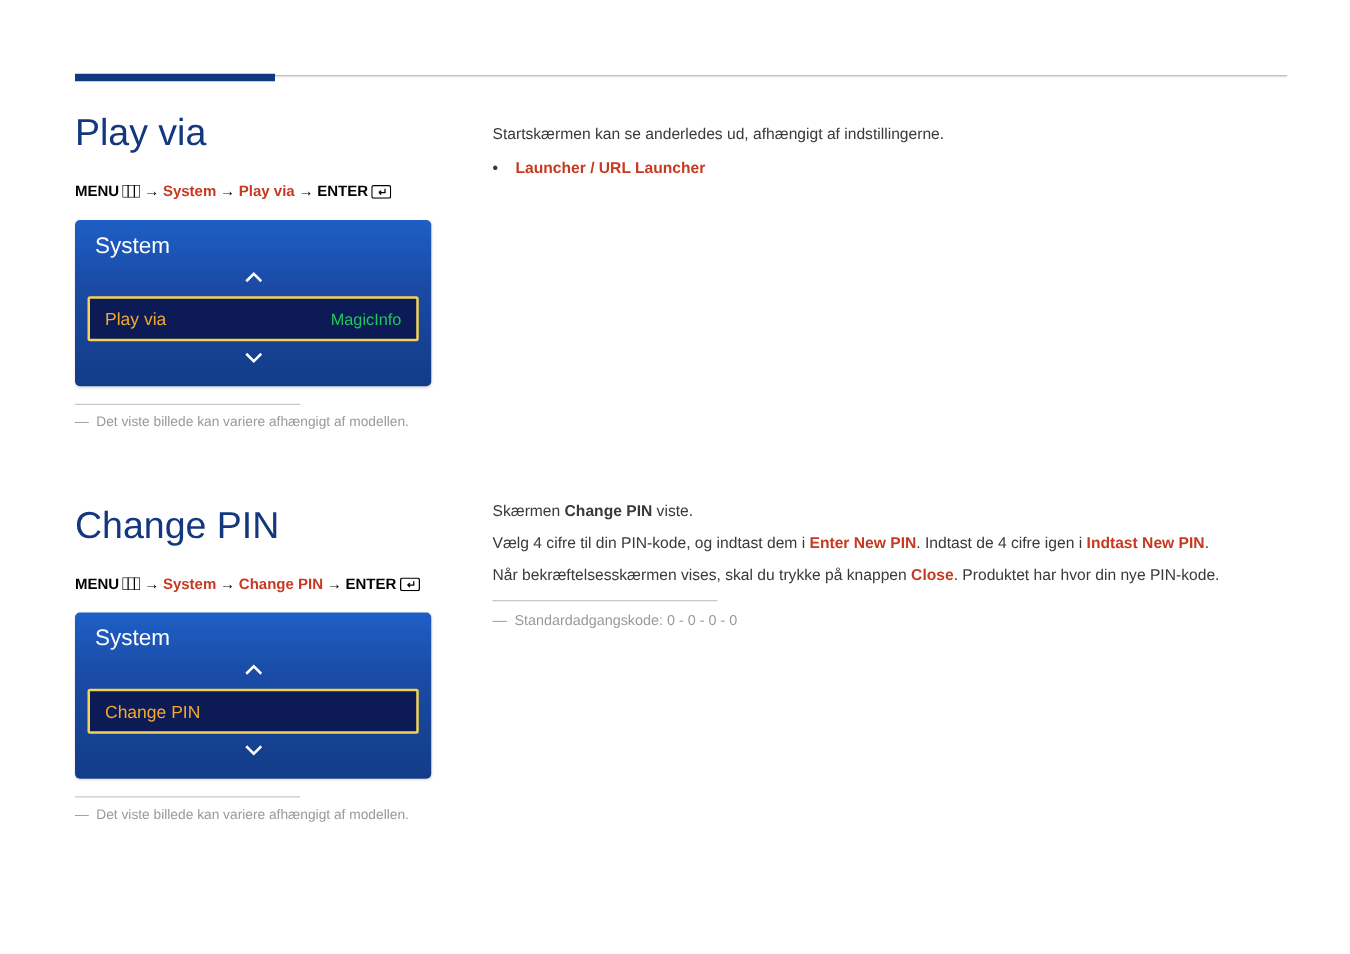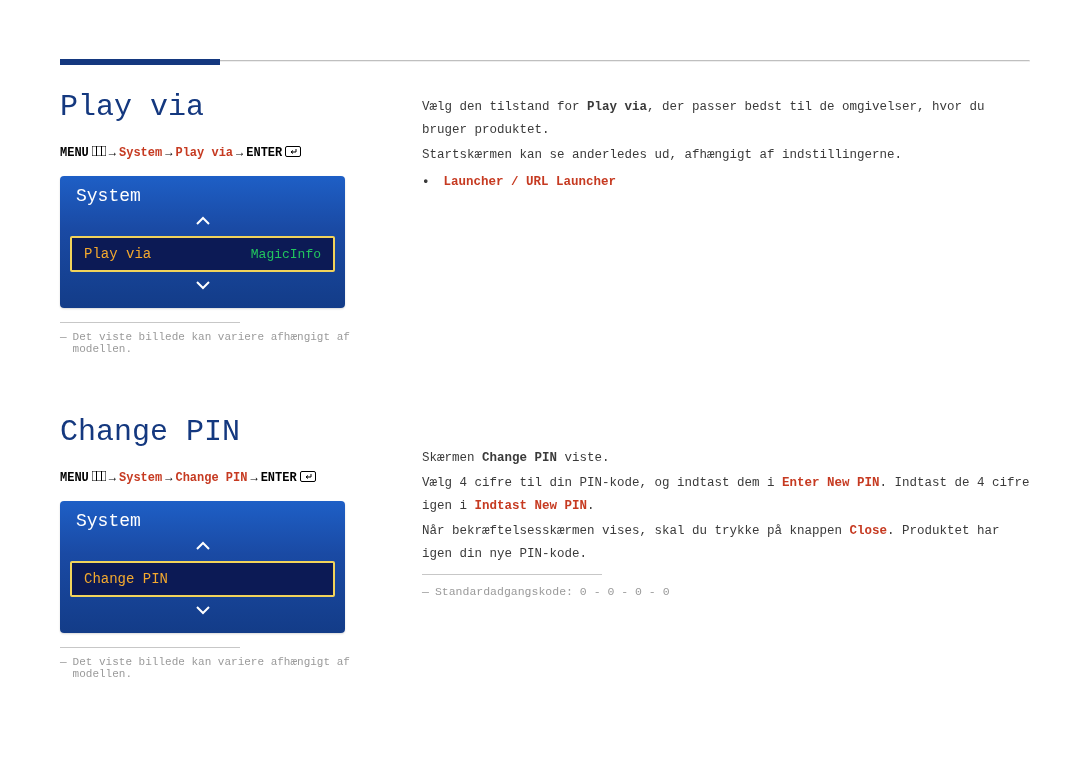--- a/index.html
+++ b/index.html
@@ -21,23 +21,22 @@
     .top-tab {
       position: absolute;
       top: 59px;
       left: 60px;
       width: 160px;
       height: 6px;
       background: #14387f;
     }
     .content {
       display: flex;
-      gap: 52px;
+      gap: 24px;
       margin-top: 28px;
-      font-family: Liberation Mono, monospace;
     }
     .left-col {
       width: 310px;
       flex-shrink: 0;
     }
     .right-col {
       flex: 1;
       padding-top: 6px;
       font-size: 12.5px;
       line-height: 1.85;
@@ -48,20 +47,21 @@
       font-weight: 400;
       margin-bottom: 22px;
     }
     .menu-path {
       font-size: 12px;
       font-weight: bold;
       color: #000;
       margin-bottom: 16px;
       display: flex;
       flex-wrap: wrap;
+      align-items: center;
       gap: 3px;
     }
     .menu-path .hl { color: #c63a21; font-weight: bold; }
     .menu-path .icon { display: inline-flex; vertical-align: middle; }
     .system-box {
       width: 285px;
       border-radius: 4px;
       background: linear-gradient(#1e5fc6 0%, #1a4aa4 40%, #133c88 100%);
       box-shadow: 0 1px 2px rgba(0,0,0,0.15);
       padding-bottom: 12px;
@@ -237,41 +237,38 @@
       <div class="note-text">
         <span class="dash">―</span>
         <span>Det viste billede kan variere afhængigt af modellen.</span>
       </div>
 
     </div>
 
     <div class="right-col">
 
       <div>
-        <p>
-          <span>Vælg den tilstand for </span><span class="bold">Play via</span><span>, der passer bedst til de omgivelser, hvor du bruger produktet.</span>
-        </p>
         <p>Startskærmen kan se anderledes ud, afhængigt af indstillingerne.</p>
         <div class="bullet-row">
           <span class="dot">•</span>
           <span class="hl-red">Launcher / URL Launcher</span>
         </div>
       </div>
 
       <div style="height:252px"></div>
 
       <div>
         <p>
           <span>Skærmen </span><span class="bold">Change PIN</span><span> viste.</span>
         </p>
         <p>
           <span>Vælg 4 cifre til din PIN-kode, og indtast dem i </span><span class="hl-red">Enter New PIN</span><span>. Indtast de 4 cifre igen i </span><span class="hl-red">Indtast New PIN</span><span>.</span>
         </p>
         <p>
-          <span>Når bekræftelsesskærmen vises, skal du trykke på knappen </span><span class="hl-red">Close</span><span>. Produktet har igen din nye PIN-kode.</span>
+          <span>Når bekræftelsesskærmen vises, skal du trykke på knappen </span><span class="hl-red">Close</span><span>. Produktet har hvor din nye PIN-kode.</span>
         </p>
         <hr class="info-rule">
         <div class="info-text">
           <span class="dash">―</span>
           <span>Standardadgangskode: 0 - 0 - 0 - 0</span>
         </div>
       </div>
 
     </div>
   </div>

